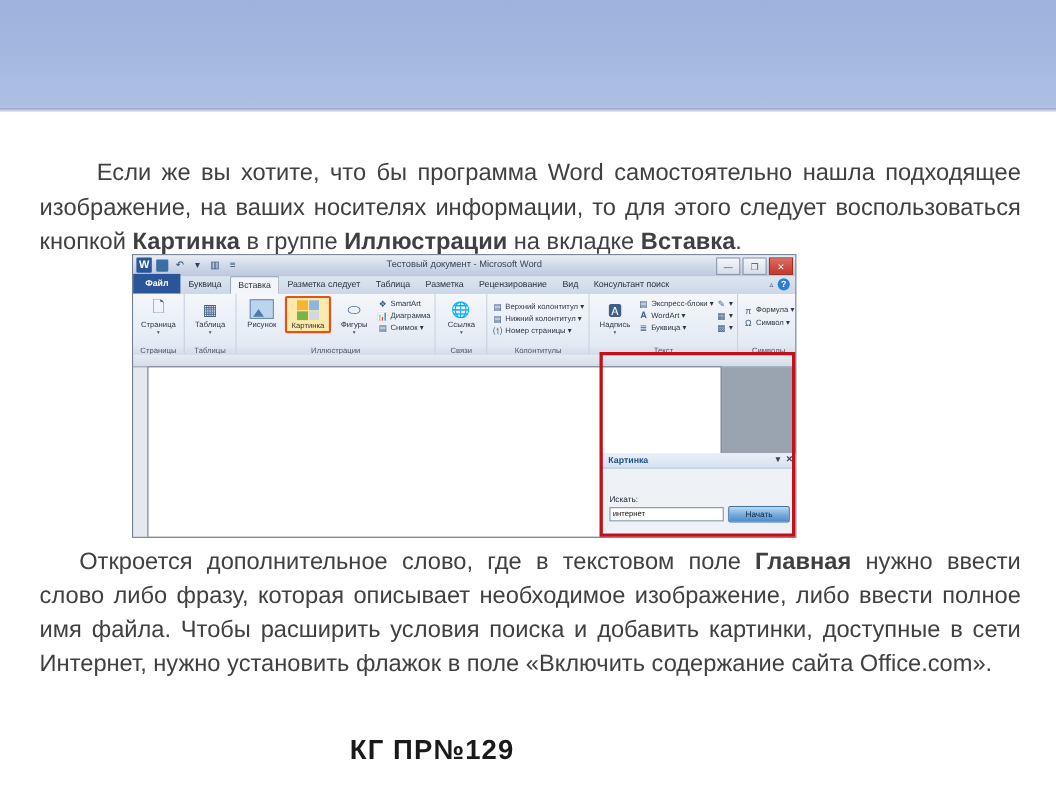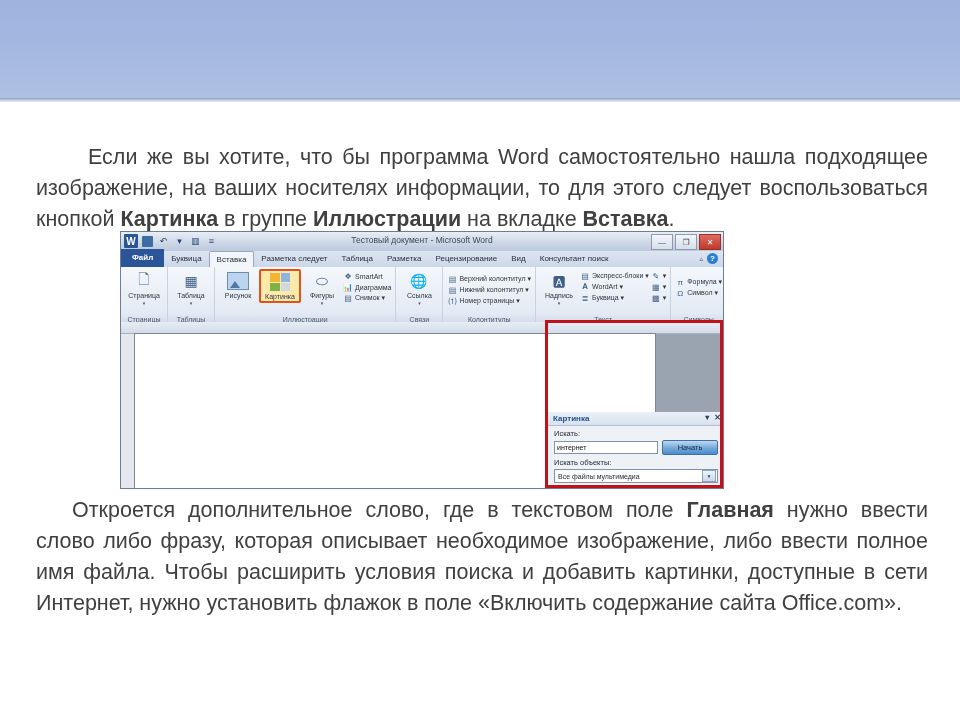--- a/index.html
+++ b/index.html
@@ -256,21 +256,21 @@
     border-bottom:1px solid #b3c0d2;
     display:flex; align-items:center;
     padding-left:5px;
     font-size:8px; color:#1f4e8c; font-weight:bold;
   }
   #tp-title .tp-ctrl {
     position:absolute; right:3px; top:1px;
     display:flex; gap:5px; font-size:8px; color:#33465f;
   }
   .tp-row { padding: 3px 6px 0 6px; }
-  .tp-label { font-size:7.5px; color:#1d2430; margin-bottom:2px; }
+  .tp-label { font-size:7.5px; color:#1d2430; margin-bottom:2px;margin-top:20px; }
   #tp-search-row { display:flex; align-items:center; gap:4px; padding:0 6px; }
   #tp-input {
     flex:1; height:11px;
     background:#ffffff; border:1px solid #7f93ad;
     font-size:7px; color:#111; padding-left:2px;
     display:flex; align-items:center;
     overflow:hidden; white-space:nowrap;
   }
   #tp-go {
     width:54px; height:13px;
@@ -577,14 +577,15 @@
     </div>
   </div>
 
   <div id="red-box"></div>
 
   <div class="para" id="para-2">
     <span>Откроется дополнительное слово, где в текстовом поле </span><b>Главная</b><span> нужно ввести слово либо фразу, которая описывает необходимое изображение, либо ввести полное имя файла. Чтобы расширить условия поиска и добавить картинки, доступные в сети Интернет, нужно установить флажок в поле «Включить содержание сайта Office.com».</span>
   </div>
 
 
+  <div id="watermark">КГ ПР№129</div>
 
 </div>
 
 </body></html>

